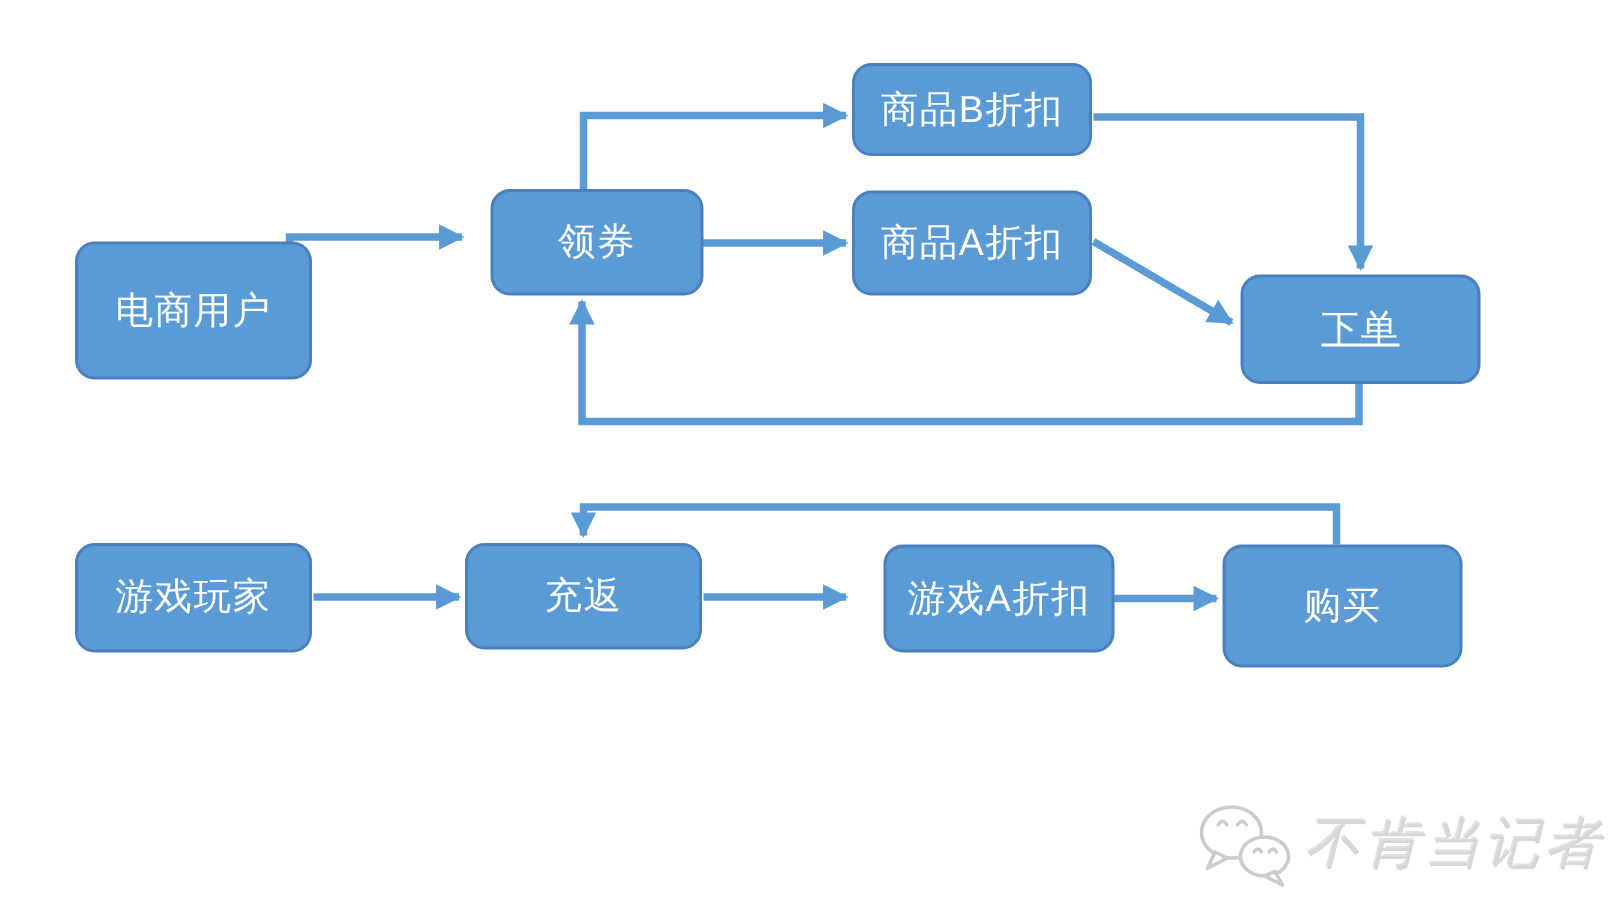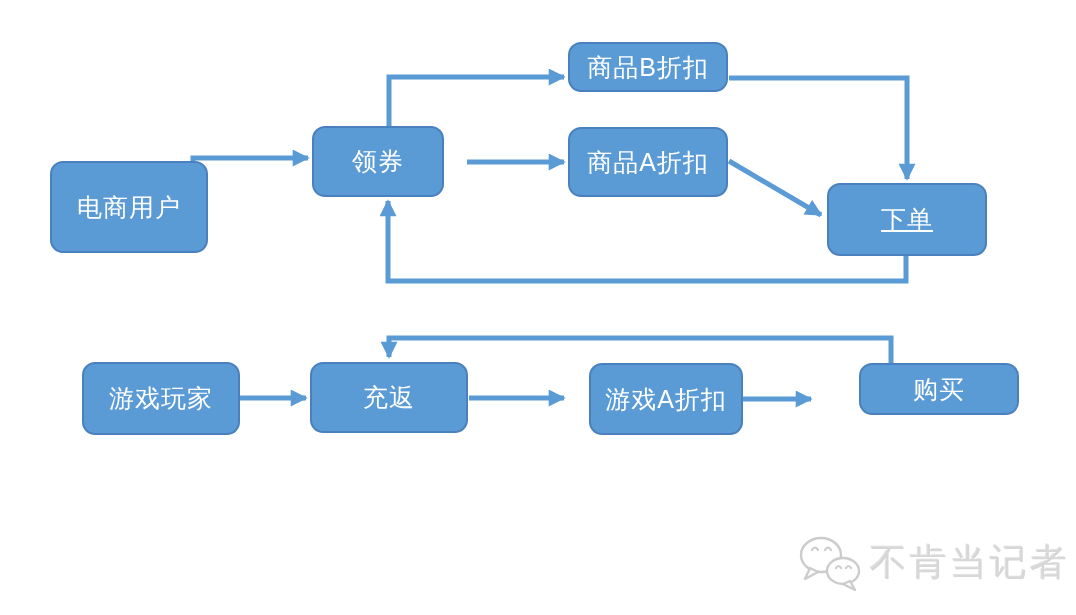--- a/index.html
+++ b/index.html
@@ -50,20 +50,21 @@
     display: flex;
     align-items: center;
     gap: 8px;
   }
   .watermark .wm-text {
     font-size: 37px;
     letter-spacing: 3px;
     color: #d7d7d7;
     text-shadow: 1px 1px 0 #ffffff, -1px -1px 0 rgba(170,170,170,0.35);
     white-space: nowrap;
+    font-style: italic;
   }
   .watermark svg {
     display: block;
   }
 </style>
 </head>
 <body>
 
 <div id="stage">
 
@@ -84,42 +85,42 @@
         <polyline points="469,398 564,398" marker-end="url(#arrowhead)"></polyline>
         <polyline points="723,399 811,399" marker-end="url(#arrowhead)"></polyline>
         <polyline points="891,363 891,338 389,338 389,357" marker-end="url(#arrowhead)"></polyline>
       </g>
   </svg>
 
   <div id="nodes">
       <div class="node" style="left: 50px; top: 161px; width: 158px; height: 92px;">
         <span>电商用户</span>
       </div>
-      <div class="node" style="left: 312px; top: 126px; width: 132px; height: 71px;">
+      <div class="node" style="left: 327px; top: 126px; width: 142px; height: 71px;">
         <span>领券</span>
       </div>
-      <div class="node" style="left: 568px; top: 42px; width: 160px; height: 50px;">
+      <div class="node" style="left: 568px; top: 42px; width: 160px; height: 62px;">
         <span>商品B折扣</span>
       </div>
       <div class="node" style="left: 568px; top: 127px; width: 160px; height: 70px; align-items: center;">
         <span>商品A折扣</span>
       </div>
       <div class="node" style="left: 827px; top: 183px; width: 160px; height: 73px; text-decoration: underline;">
         <span>下单</span>
       </div>
-      <div class="node" style="left: 50px; top: 362px; width: 158px; height: 73px; margin-left: 32px;">
+      <div class="node" style="left: 50px; top: 362px; width: 158px; height: 73px;">
         <span>游戏玩家</span>
       </div>
       <div class="node" style="left: 310px; top: 362px; width: 158px; height: 71px;">
         <span>充返</span>
       </div>
       <div class="node" style="left: 568px; top: 363px; width: 154px; height: 72px; margin-left: 21px;">
         <span>游戏A折扣</span>
       </div>
-      <div class="node" style="left: 815px; top: 363px; width: 160px; height: 52px; margin-left: 44px;">
+      <div class="node" style="left: 815px; top: 363px; width: 160px; height: 82px;">
         <span>购买</span>
       </div>
     </div>
 
   <div class="watermark">
     <svg width="64" height="58" viewBox="0 0 64 58" xmlns="http://www.w3.org/2000/svg">
       <g fill="#ffffff" stroke="#cccccc" stroke-width="2.4">
         <ellipse cx="23" cy="21" rx="20" ry="17"></ellipse>
         <path d="M12 34 L7 45 L20 38 Z" stroke-linejoin="round"></path>
       </g>

